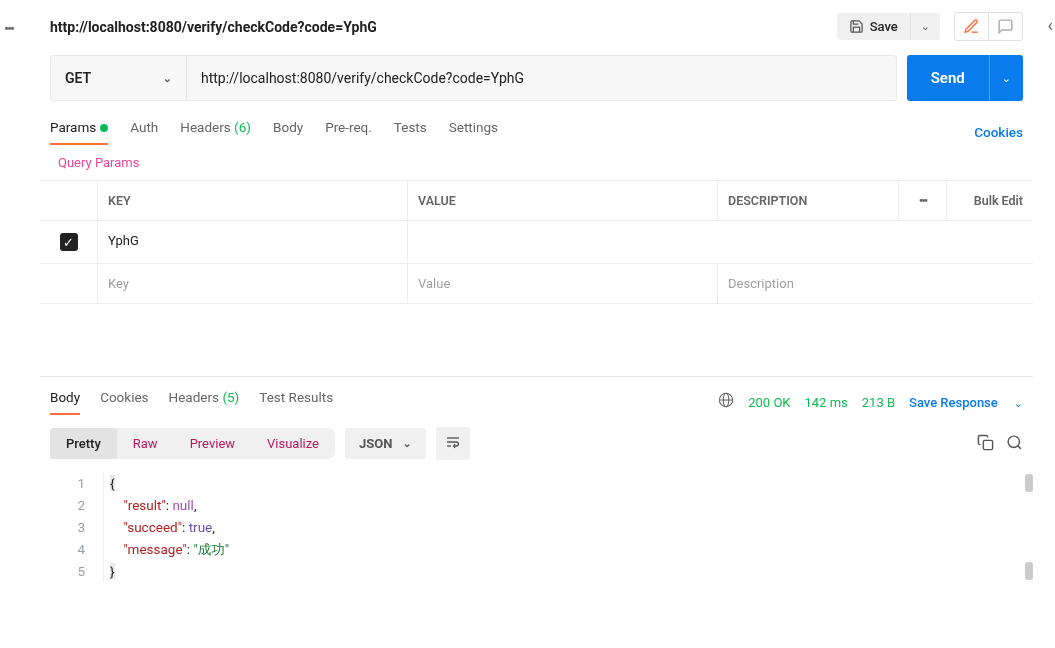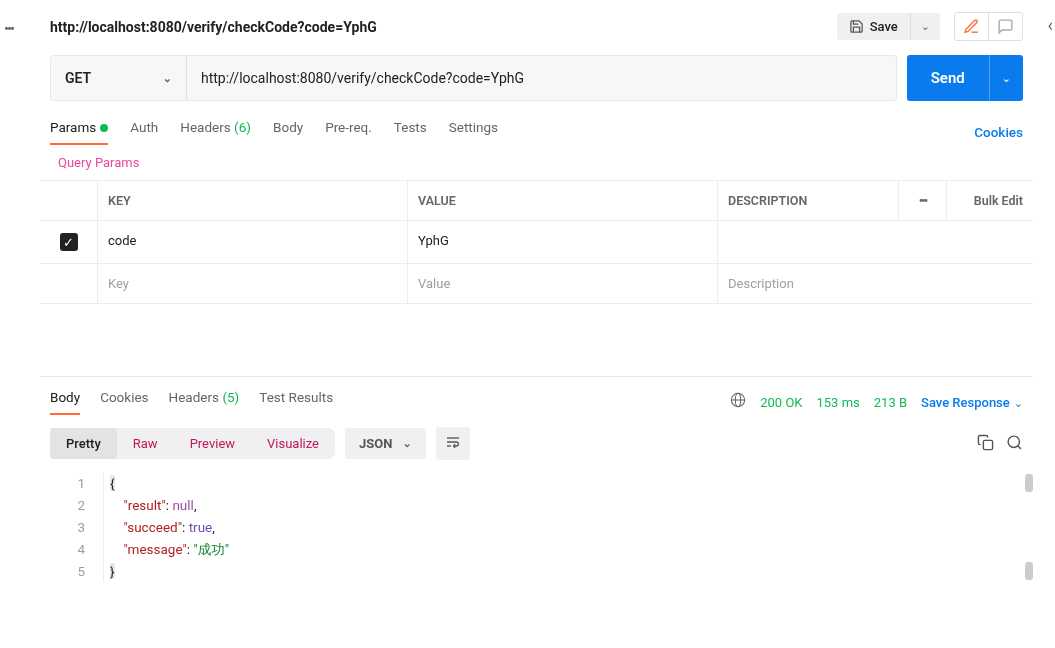--- a/index.html
+++ b/index.html
@@ -234,21 +234,21 @@
     }
     .resp-tabs-row {
       display: flex;
       align-items: center;
       justify-content: space-between;
       padding: 12px 10px 0 10px;
     }
     .resp-tabs-left { display:flex; gap:20px; }
     .resp-tabs-right { display:flex; align-items:center; gap:14px; font-size:13px; }
     .resp-status { color: #0CBB52; }
-    .save-response { color:#097BED; font-weight:500; cursor:pointer; display:flex; align-items:flex-end; gap:4px; }
+    .save-response { color:#097BED; font-weight:500; cursor:pointer; display:flex; align-items:flex-end; gap:16px; }
     .net-icon { color:#666; font-size:15px; cursor:pointer; }
     .resp-fmt-row {
       display:flex;
       align-items:center;
       justify-content:space-between;
       padding: 12px 10px 8px 10px;
     }
     .fmt-grp {
       display:flex;
       align-items:center;
@@ -396,21 +396,20 @@
       <div class="cell cell-key">KEY</div>
       <div class="cell cell-value">VALUE</div>
       <div class="cell cell-desc">DESCRIPTION</div>
       <div class="cell cell-extra">•••</div>
       <div class="cell cell-bulk">Bulk Edit</div>
     </div>
     <div class="row">
       <div class="cell cell-check">
         <div class="checkbox">✓</div>
       </div>
-      <div class="cell cell-key">code</div>
       <div class="cell cell-value">YphG</div>
       <div class="cell cell-desc" style="flex:1.6"></div>
     </div>
     <div class="row placeholder-row">
       <div class="cell cell-check"></div>
       <div class="cell cell-key">Key</div>
       <div class="cell cell-value">Value</div>
       <div class="cell cell-desc" style="flex:1.6">Description</div>
     </div>
   </div>
@@ -430,21 +429,21 @@
       </div>
       <div class="resp-tabs-right">
         <span class="net-icon">
           <svg width="16" height="16" viewBox="0 0 24 24" fill="none" stroke="#666" stroke-width="1.6">
               <circle cx="12" cy="12" r="10"></circle>
               <ellipse cx="12" cy="12" rx="4" ry="10"></ellipse>
               <line x1="2" y1="12" x2="22" y2="12"></line>
             </svg>
         </span>
         <span class="resp-status">200 OK</span>
-        <span class="resp-status">153 ms</span>
+        <span class="resp-status">142 ms</span>
         <span class="resp-status">213 B</span>
         <span class="save-response">
           <span>Save Response</span>
           <span class="chev" style="color:#097BED">⌄</span>
         </span>
       </div>
     </div>
 
     <div class="resp-fmt-row">
       <div style="display:flex;align-items:center;">

